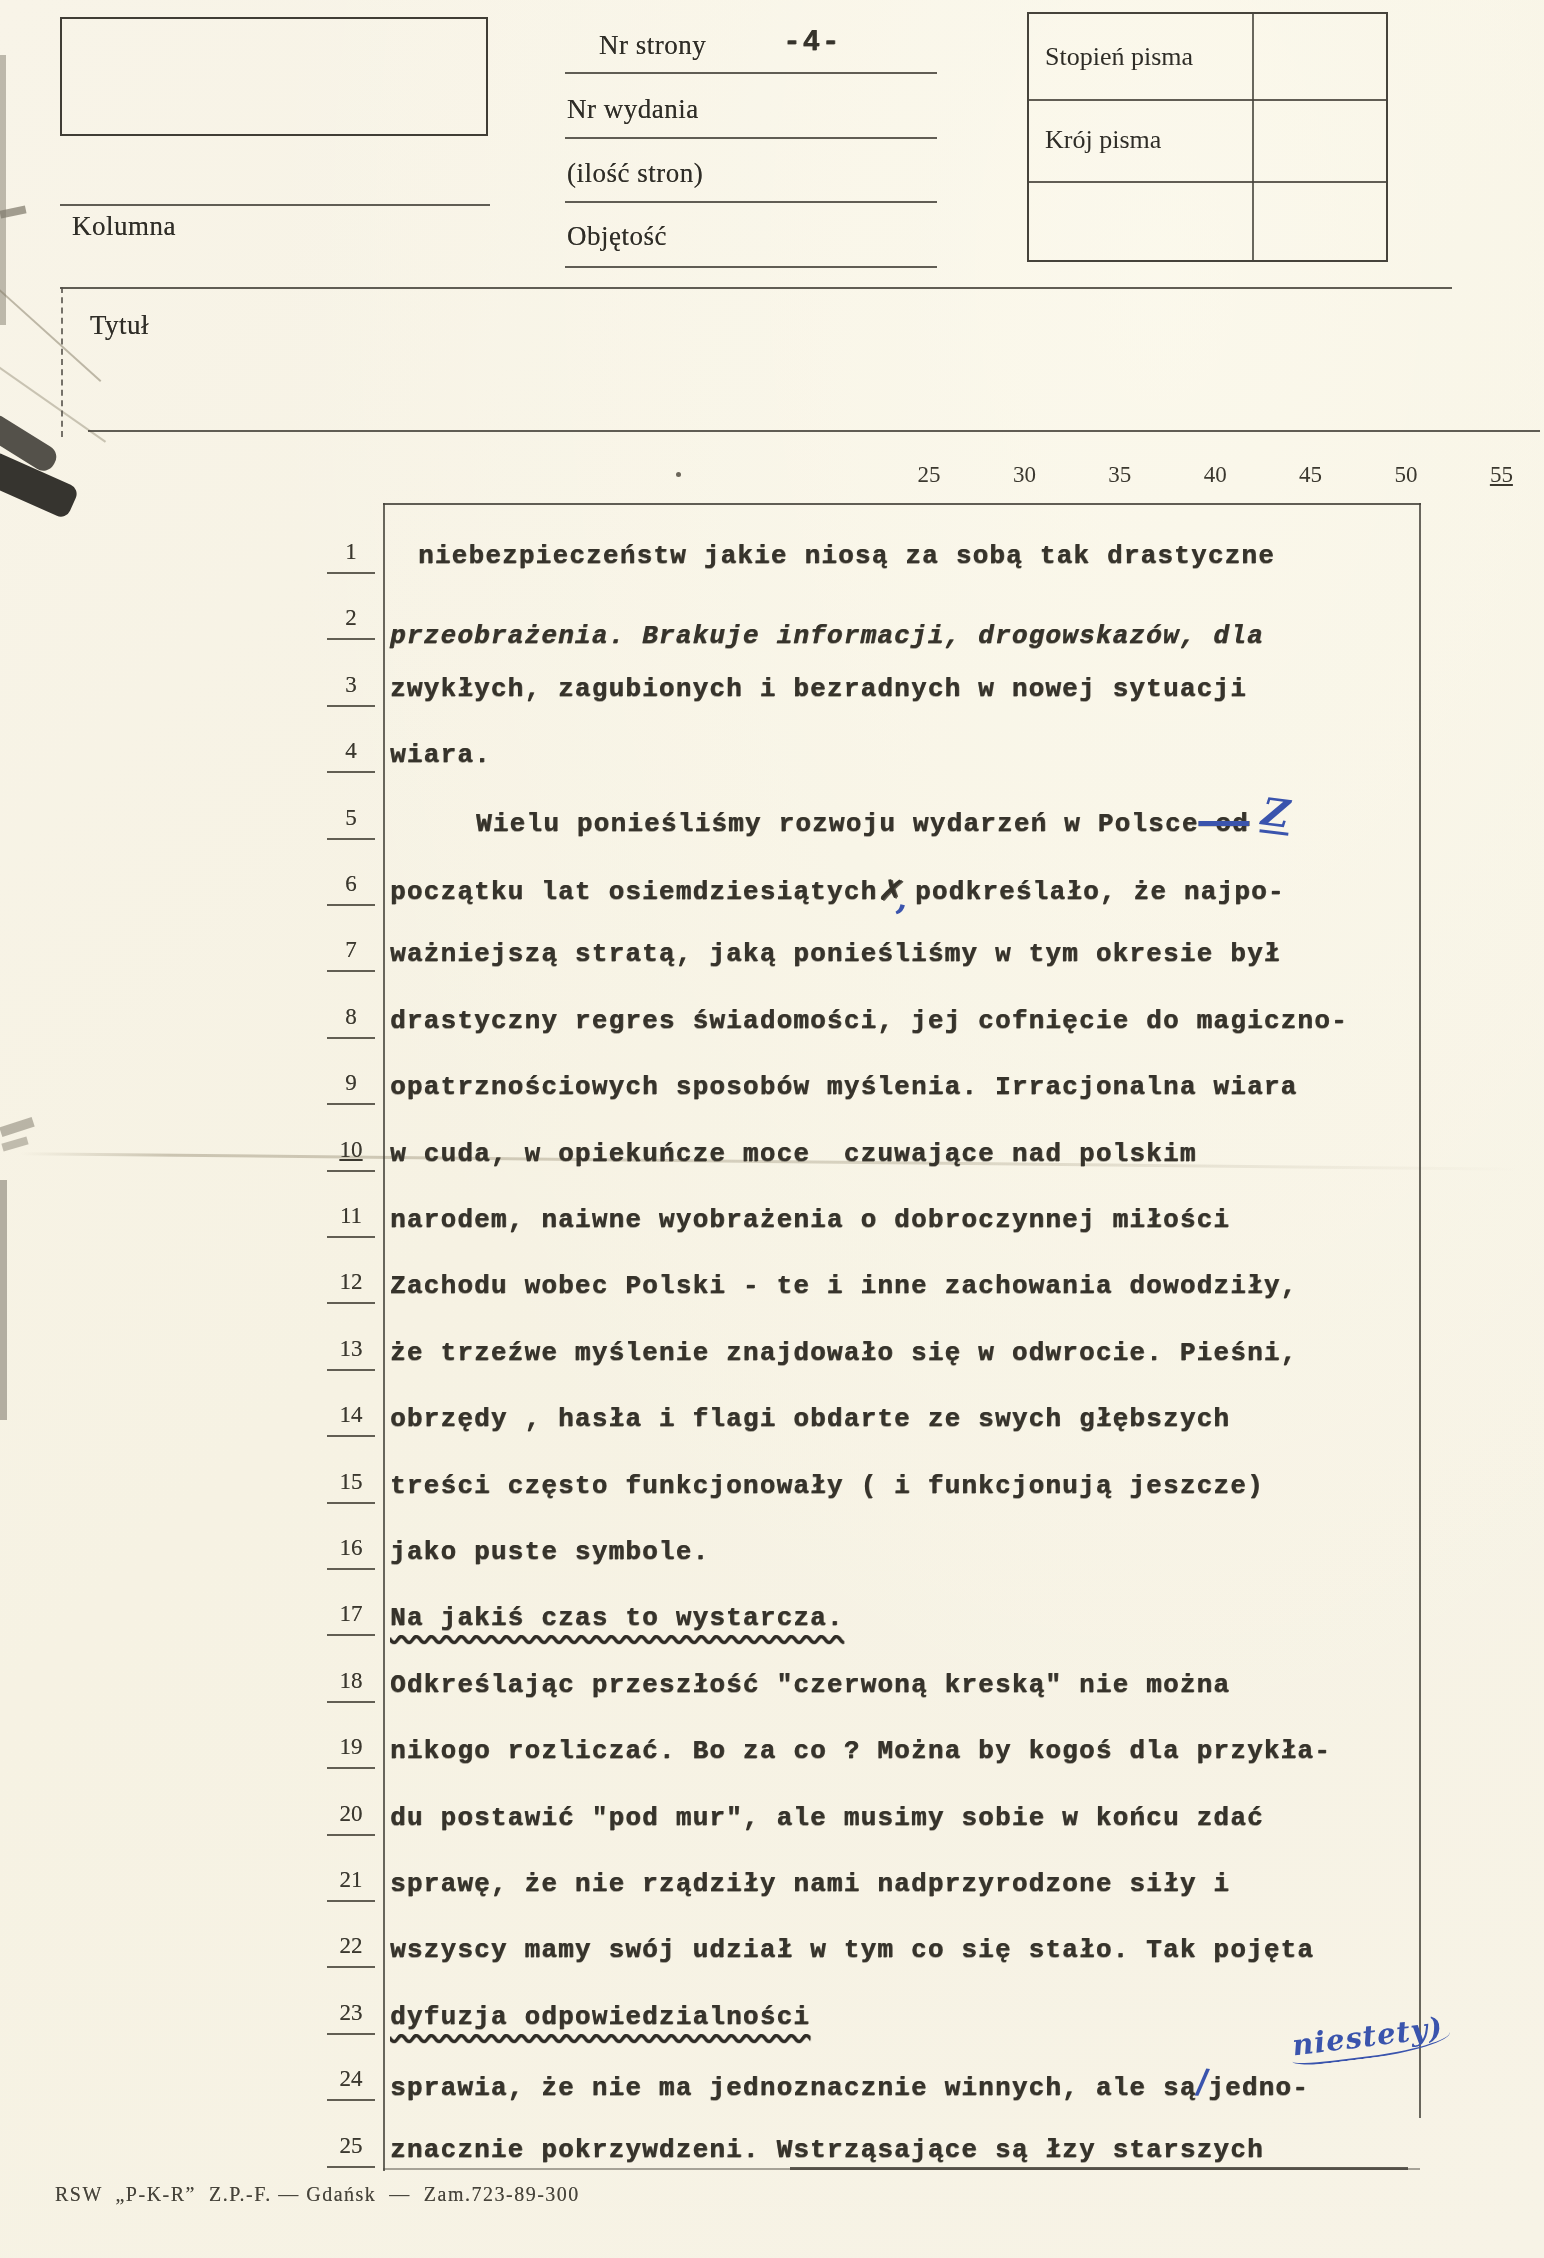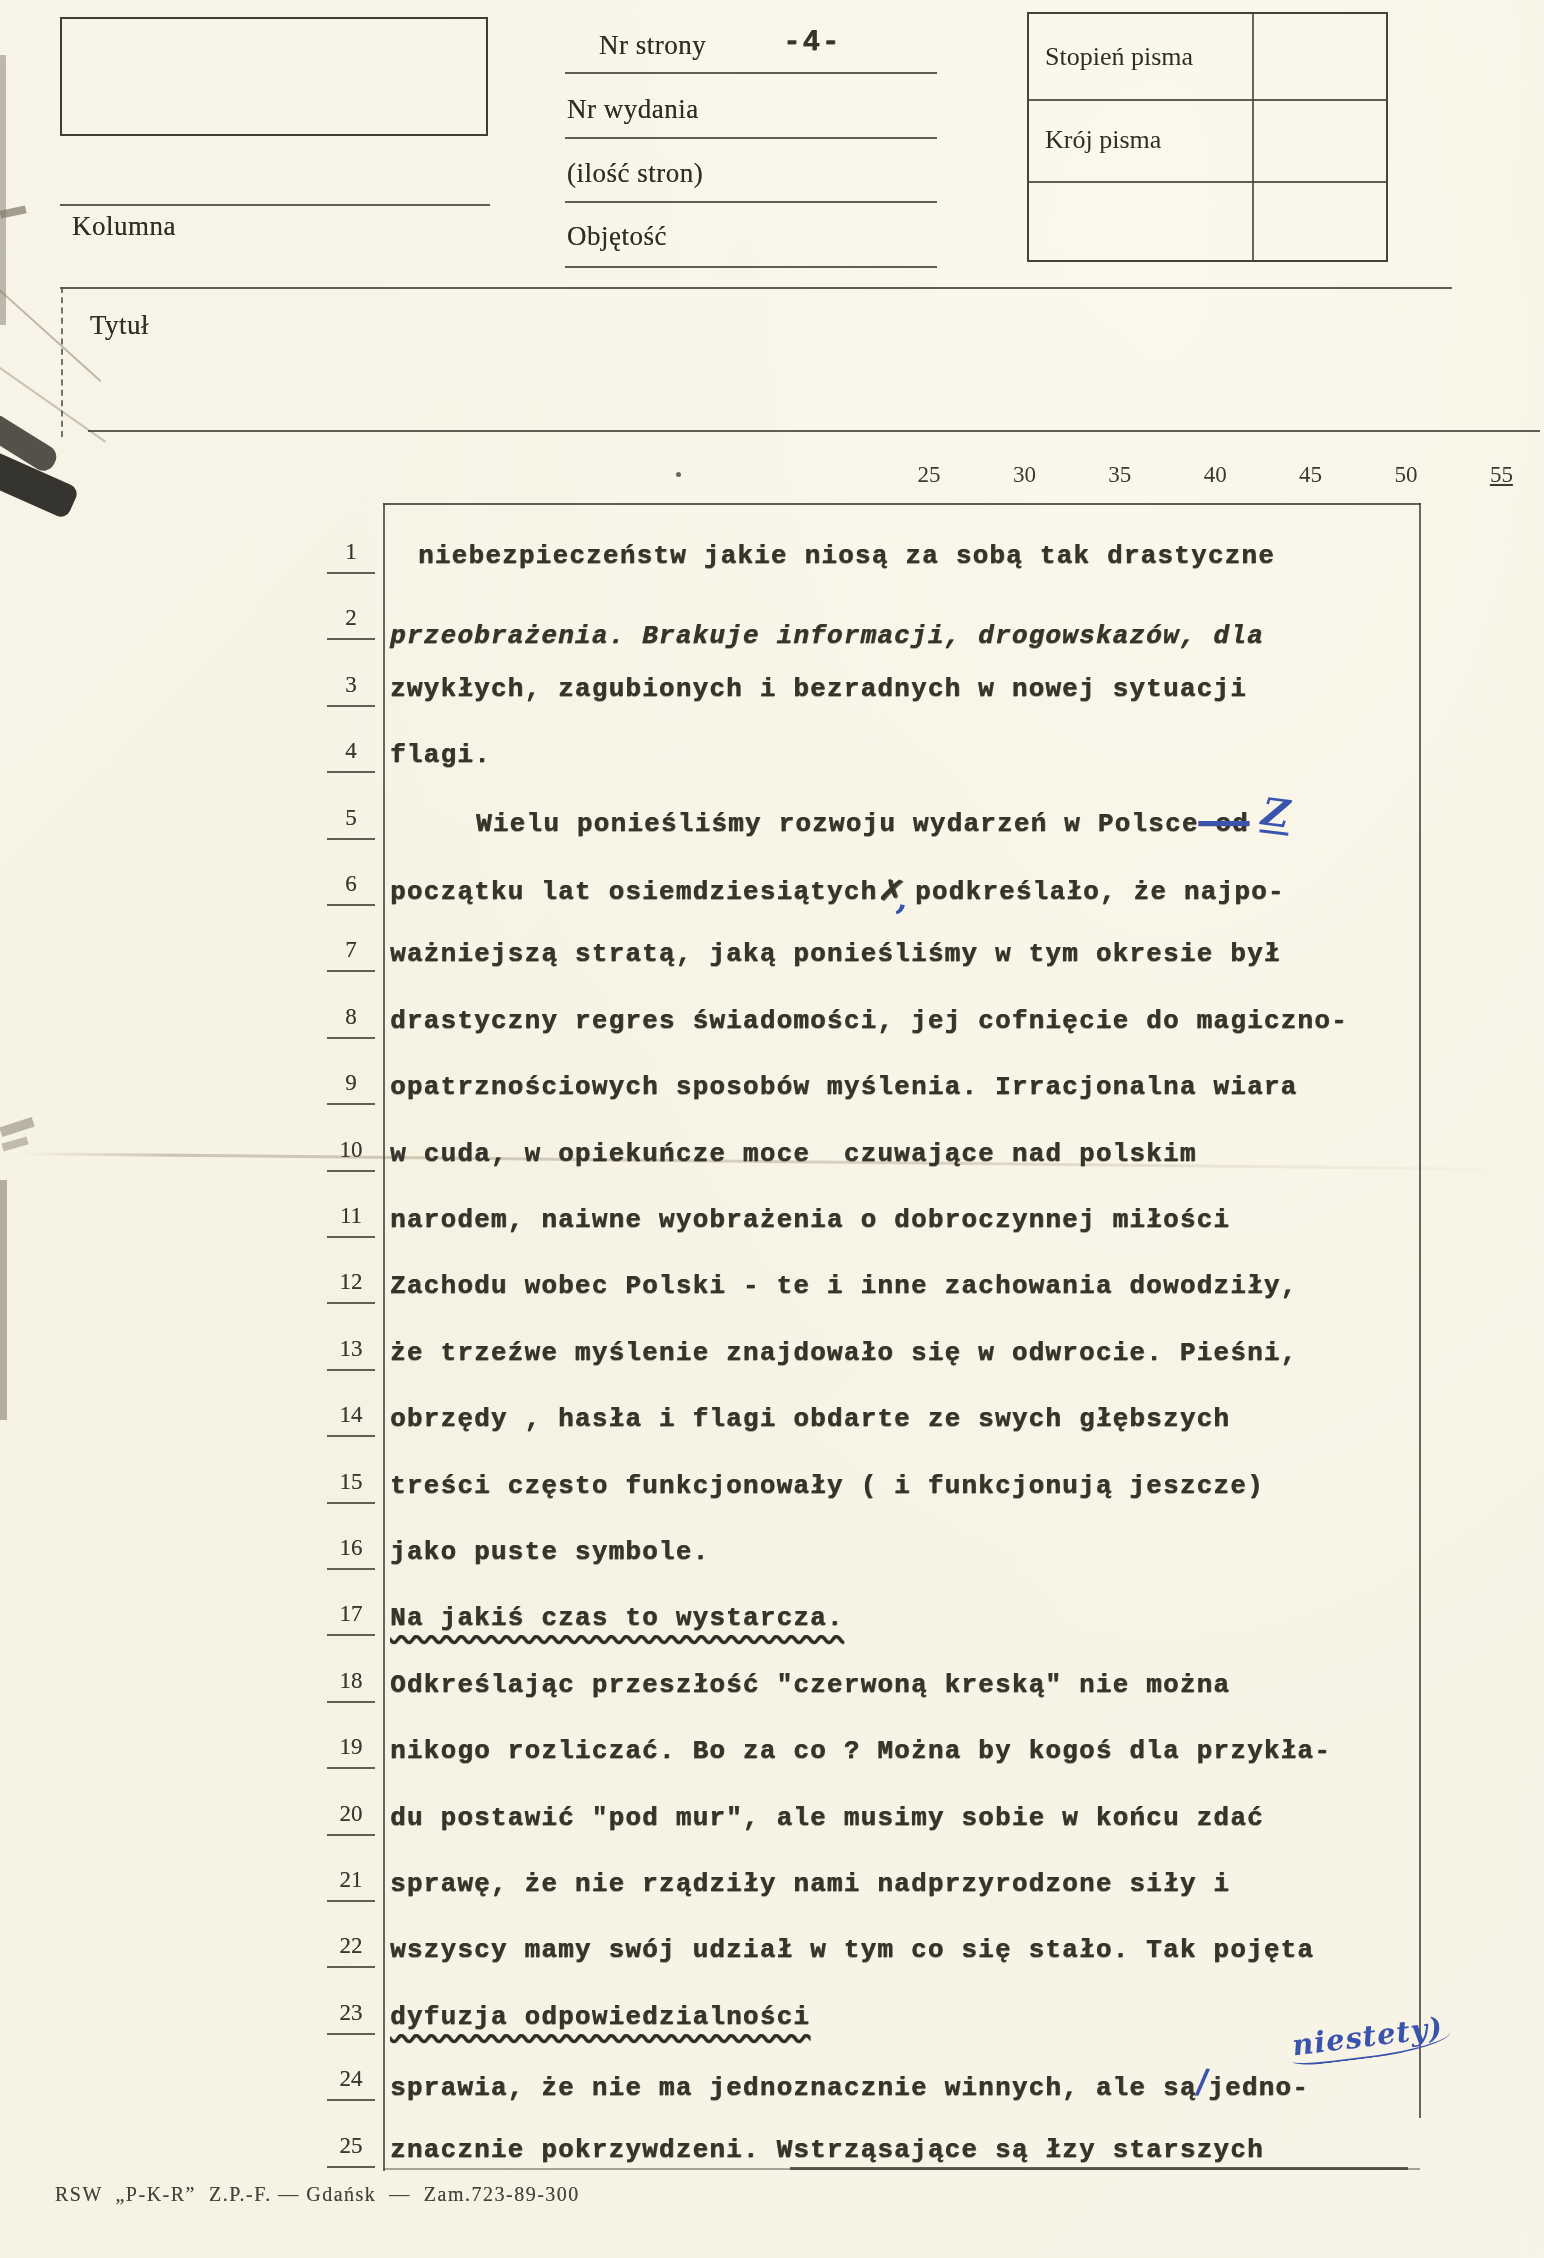--- a/index.html
+++ b/index.html
@@ -178,42 +178,42 @@
   <div id="lineno-host">
       <div class="lineno" style="top: 535px;">1</div>
       <div class="lineno" style="top: 601.4px;">2</div>
       <div class="lineno" style="top: 667.8px;">3</div>
       <div class="lineno" style="top: 734.2px;">4</div>
       <div class="lineno" style="top: 800.6px;">5</div>
       <div class="lineno" style="top: 867px;">6</div>
       <div class="lineno" style="top: 933.4px;">7</div>
       <div class="lineno" style="top: 999.8px;">8</div>
       <div class="lineno" style="top: 1066.2px;">9</div>
-      <div class="lineno" style="top: 1132.6px;">10</div>
+      <div class="lineno" style="top: 1132.6px; text-decoration: underline;">10</div>
       <div class="lineno" style="top: 1199px;">11</div>
       <div class="lineno" style="top: 1265.4px;">12</div>
       <div class="lineno" style="top: 1331.8px;">13</div>
       <div class="lineno" style="top: 1398.2px;">14</div>
       <div class="lineno" style="top: 1464.6px;">15</div>
       <div class="lineno" style="top: 1531px;">16</div>
       <div class="lineno" style="top: 1597.4px;">17</div>
       <div class="lineno" style="top: 1663.8px;">18</div>
       <div class="lineno" style="top: 1730.2px;">19</div>
       <div class="lineno" style="top: 1796.6px;">20</div>
       <div class="lineno" style="top: 1863px;">21</div>
       <div class="lineno" style="top: 1929.4px;">22</div>
       <div class="lineno" style="top: 1995.8px;">23</div>
       <div class="lineno" style="top: 2062.2px;">24</div>
       <div class="lineno" style="top: 2128.6px;">25</div>
     </div>
   <div class="typed" id="lines-host">
       <div class="text-line" style="top: 534px; margin-left: 28px;"><span class="seg">niebezpieczeństw jakie niosą za sobą tak drastyczne</span></div>
       <div class="text-line" style="top: 614px; font-style: italic;"><span class="seg">przeobrażenia. Brakuje informacji, drogowskazów, dla</span></div>
       <div class="text-line" style="top: 666.8px;"><span class="seg">zwykłych, zagubionych i bezradnych w nowej sytuacji</span></div>
-      <div class="text-line" style="top: 733.2px;"><span class="seg">flagi.</span></div>
+      <div class="text-line" style="top: 733.2px;"><span class="seg">wiara.</span></div>
       <div class="text-line indent" style="top: 799.6px;"><span class="seg">Wielu ponieśliśmy rozwoju wydarzeń w Polsce</span><span class="seg seg-strike"> od</span><span class="seg seg-hand-z">Z</span></div>
       <div class="text-line" style="top: 866px;"><span class="seg">początku lat osiemdziesiątych</span><span class="seg seg-x-mark">✗</span><span class="seg seg-hand-comma">,</span><span class="seg">podkreślało, że najpo-</span></div>
       <div class="text-line" style="top: 932.4px;"><span class="seg">ważniejszą stratą, jaką ponieśliśmy w tym okresie był</span></div>
       <div class="text-line" style="top: 998.8px;"><span class="seg">drastyczny regres świadomości, jej cofnięcie do magiczno-</span></div>
       <div class="text-line" style="top: 1065.2px;"><span class="seg">opatrznościowych sposobów myślenia. Irracjonalna wiara</span></div>
       <div class="text-line" style="top: 1131.6px;"><span class="seg">w cuda, w opiekuńcze moce  czuwające nad polskim</span></div>
       <div class="text-line" style="top: 1198px;"><span class="seg">narodem, naiwne wyobrażenia o dobroczynnej miłości</span></div>
       <div class="text-line" style="top: 1264.4px;"><span class="seg">Zachodu wobec Polski - te i inne zachowania dowodziły,</span></div>
       <div class="text-line" style="top: 1330.8px;"><span class="seg">że trzeźwe myślenie znajdowało się w odwrocie. Pieśni,</span></div>
       <div class="text-line" style="top: 1397.2px;"><span class="seg">obrzędy , hasła i flagi obdarte ze swych głębszych</span></div>

